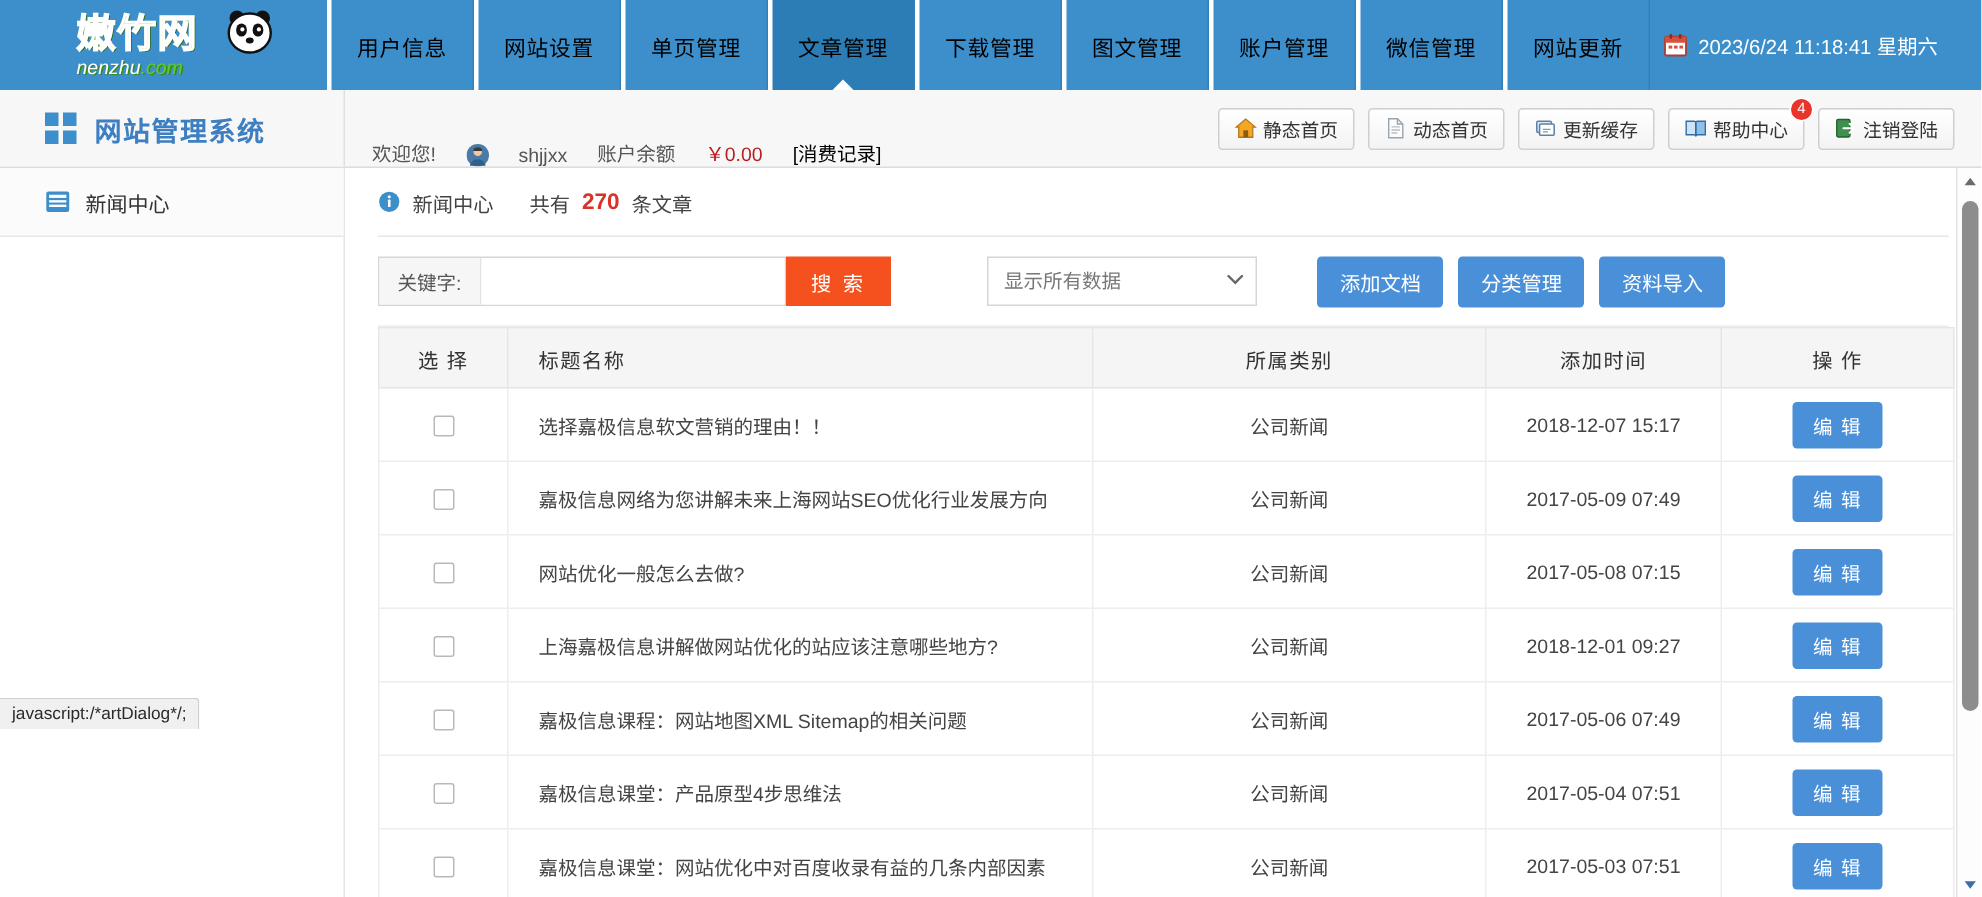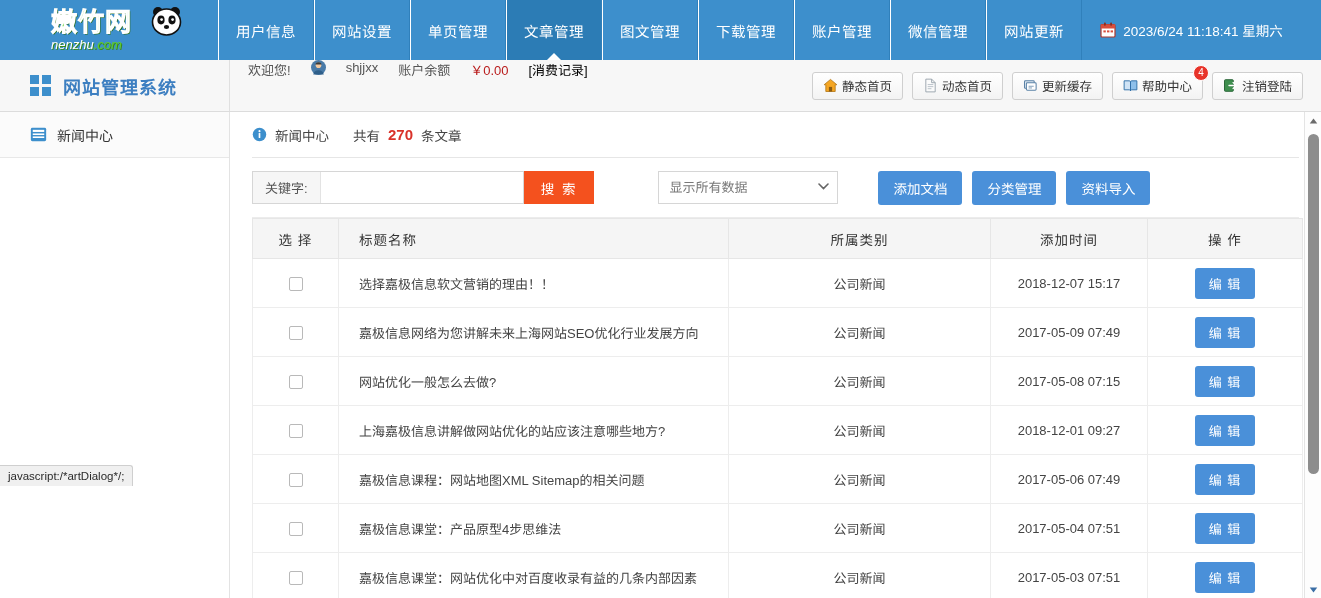--- a/index.html
+++ b/index.html
@@ -43,22 +43,22 @@
   }
   .logo-en .dotcom { color: #5fcc2a; }
   .panda {
     position: absolute; right: -4px; top: 2px;
     width: 34px; height: 32px;
   }
 
   .navtabs { display: flex; align-items: stretch; flex: none; }
   .navtab {
     display: flex; align-items: center; justify-content: center;
-    padding: 0 17px; color: #ffffff; font-size: 14.5px;
-    border-left: 1px solid #ffffff;
+    padding: 0 17px; color: #000000; font-size: 14.5px;
+    border-left: 3px solid #ffffff;
     border-right: 1px solid #3080bb;
     cursor: pointer; position: relative;
     letter-spacing: 0.5px;
   }
   .navtab.active { background: #2c7cb5; }
   .navtab.active::after {
     content: ""; position: absolute; bottom: 0; left: 50%;
     margin-left: -7px; width: 0; height: 0;
     border-left: 7px solid transparent;
     border-right: 7px solid transparent;
@@ -81,21 +81,21 @@
     gap: 12px; padding-left: 30px;
     border-right: 1px solid #e0e0e0;
     background: #f7f7f7;
   }
   .grid-icon { display: grid; grid-template-columns: 9px 9px; grid-gap: 3px; }
   .grid-icon i { display: block; width: 9px; height: 9px; background: #3d8fcc; }
   .sys-title-text {
     font-size: 18px; font-weight: bold; color: #3d7fc1; letter-spacing: 1px;
   }
   .welcome {
-    flex: 1; display: flex; align-items: flex-start; gap: 20px;
+    flex: 1; display: flex; align-items: flex-end; gap: 20px;
     padding-left: 18px; font-size: 13px; color: #555;
   }
   .avatar { width: 15px; height: 15px; flex: none; }
   .welcome .amount { color: #b91c1c; }
   .welcome .rec-link { color: #000000; cursor: pointer; }
 
   .toolbtns {
     display: flex; align-items: center; gap: 9px;
     padding-right: 18px;
   }
@@ -274,24 +274,24 @@
       <div class="navtab">
           <span>网站设置</span>
         </div>
       <div class="navtab">
           <span>单页管理</span>
         </div>
       <div class="navtab active">
           <span>文章管理</span>
         </div>
       <div class="navtab">
+          <span>下载管理</span>
+        </div>
+      <div class="navtab">
           <span>图文管理</span>
-        </div>
-      <div class="navtab">
-          <span>下载管理</span>
         </div>
       <div class="navtab">
           <span>账户管理</span>
         </div>
       <div class="navtab">
           <span>微信管理</span>
         </div>
       <div class="navtab">
           <span>网站更新</span>
         </div>

